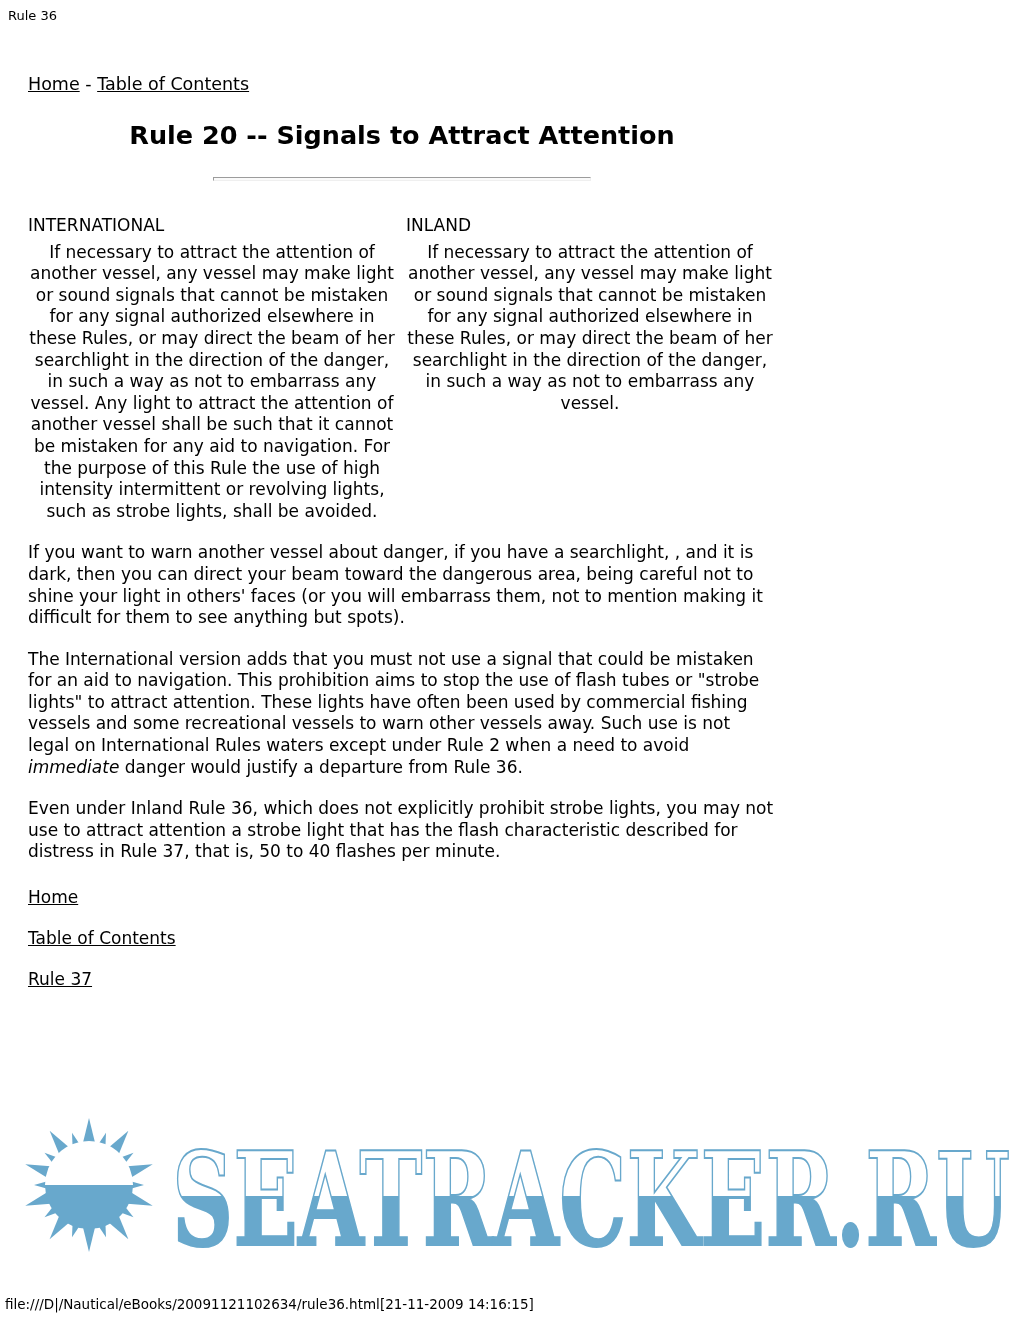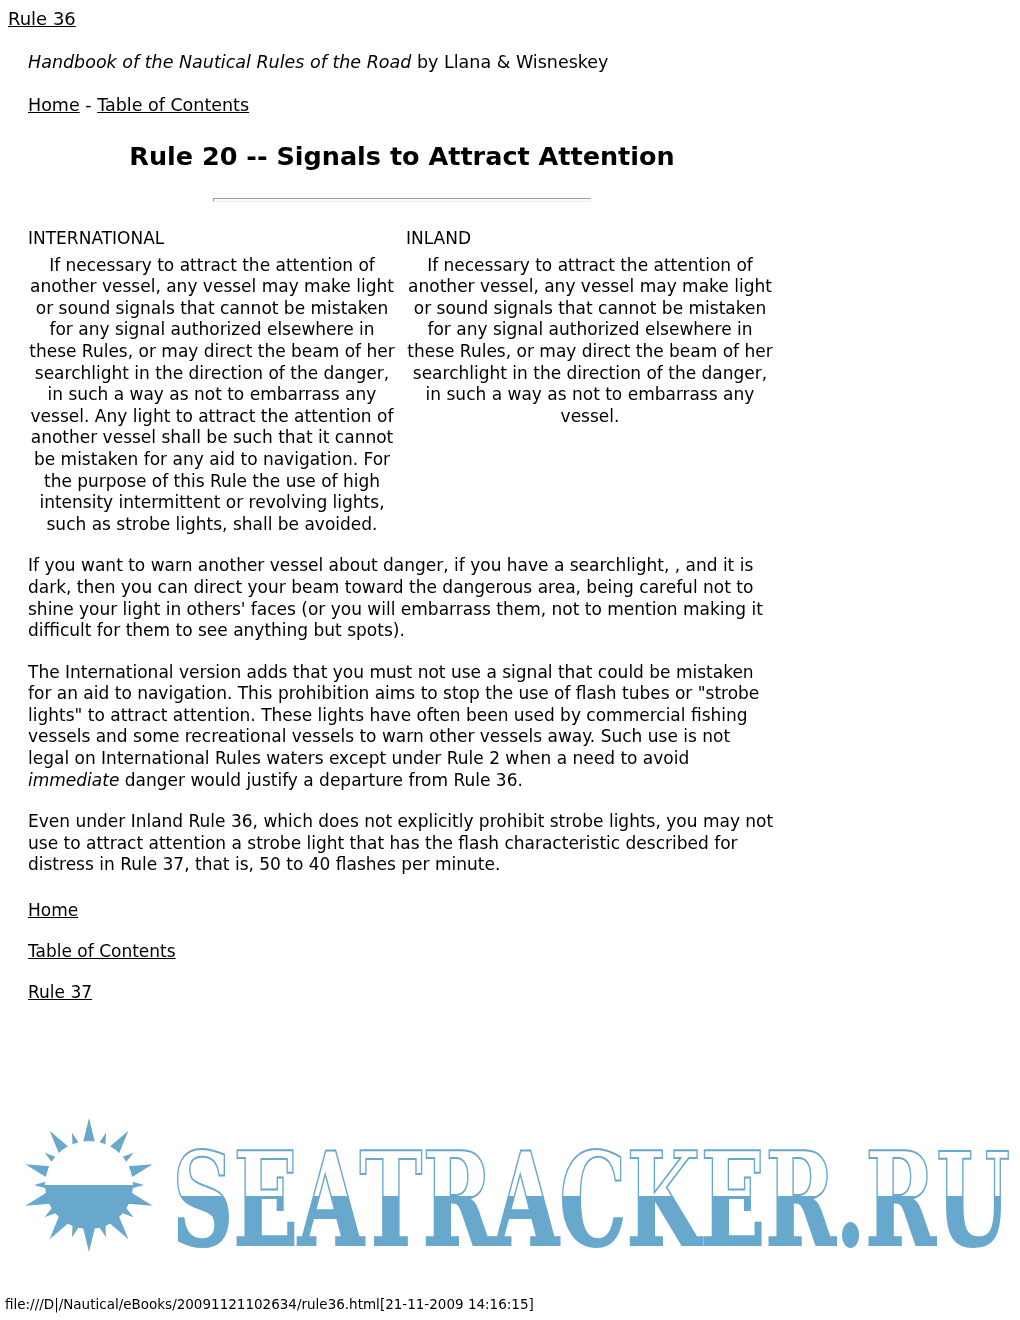--- a/index.html
+++ b/index.html
@@ -6,22 +6,21 @@
   body {
     width: 1020px; height: 1320px;
     position: relative;
     background: #ffffff;
     overflow: hidden;
     font-family: "DejaVu Sans", "Liberation Sans", sans-serif;
     color: #000000;
   }
   .print-header {
     position: absolute; left: 8px; top: 8px;
-    font-size: 18px;
-    text-decoration: underline;
+    font-size: 13px;
   }
   .content {
     position: absolute; left: 28px; top: 52px;
     width: 748px;
   }
   .byline { margin: 0; font-size: 17.5px; line-height: 21px; }
   .byline .book-title { font-style: italic; }
   a { color: #000000; text-decoration: underline; cursor: pointer; }
   .top-nav { margin: 22px 0 0 0; font-size: 17.5px; line-height: 21px; }
   h1.rule-title {
@@ -33,21 +32,21 @@
   }
   .rule-hr {
     width: 376px; height: 2px;
     margin: 27px auto 0 auto;
     background: #fafafa;
     border: 1px solid #9c9c9c;
     border-bottom-color: #efefef;
     border-right-color: #efefef;
   }
   .rule-columns {
-    margin-top: 26px;
+    margin-top: 34px;
     display: flex;
     gap: 10px;
     font-size: 17px;
     line-height: 21.6px;
   }
   .rule-col { width: 368px; }
   .rule-col-header { margin: 0 0 5px 0; }
   .rule-col-body { margin: 0; text-align: center; }
   .commentary { margin: 0; }
   .commentary p {
@@ -72,21 +71,20 @@
     text-align: center;
   }
 </style>
 </head>
 <body>
 
 <div class="print-header">Rule 36</div>
 
 <div class="content">
 
-  <p class="byline"><span class="book-title">Handbook of the Nautical Rules of the Road</span><span> by Llana &amp; Wisneskey</span></p>
 
   <p class="top-nav"><a>Home</a><span> - </span><a>Table of Contents</a></p>
 
   <h1 class="rule-title">Rule 20 -- Signals to Attract Attention</h1>
 
   <div class="rule-hr"></div>
 
   <div class="rule-columns">
     <div class="rule-col">
       <p class="rule-col-header">INTERNATIONAL</p>

